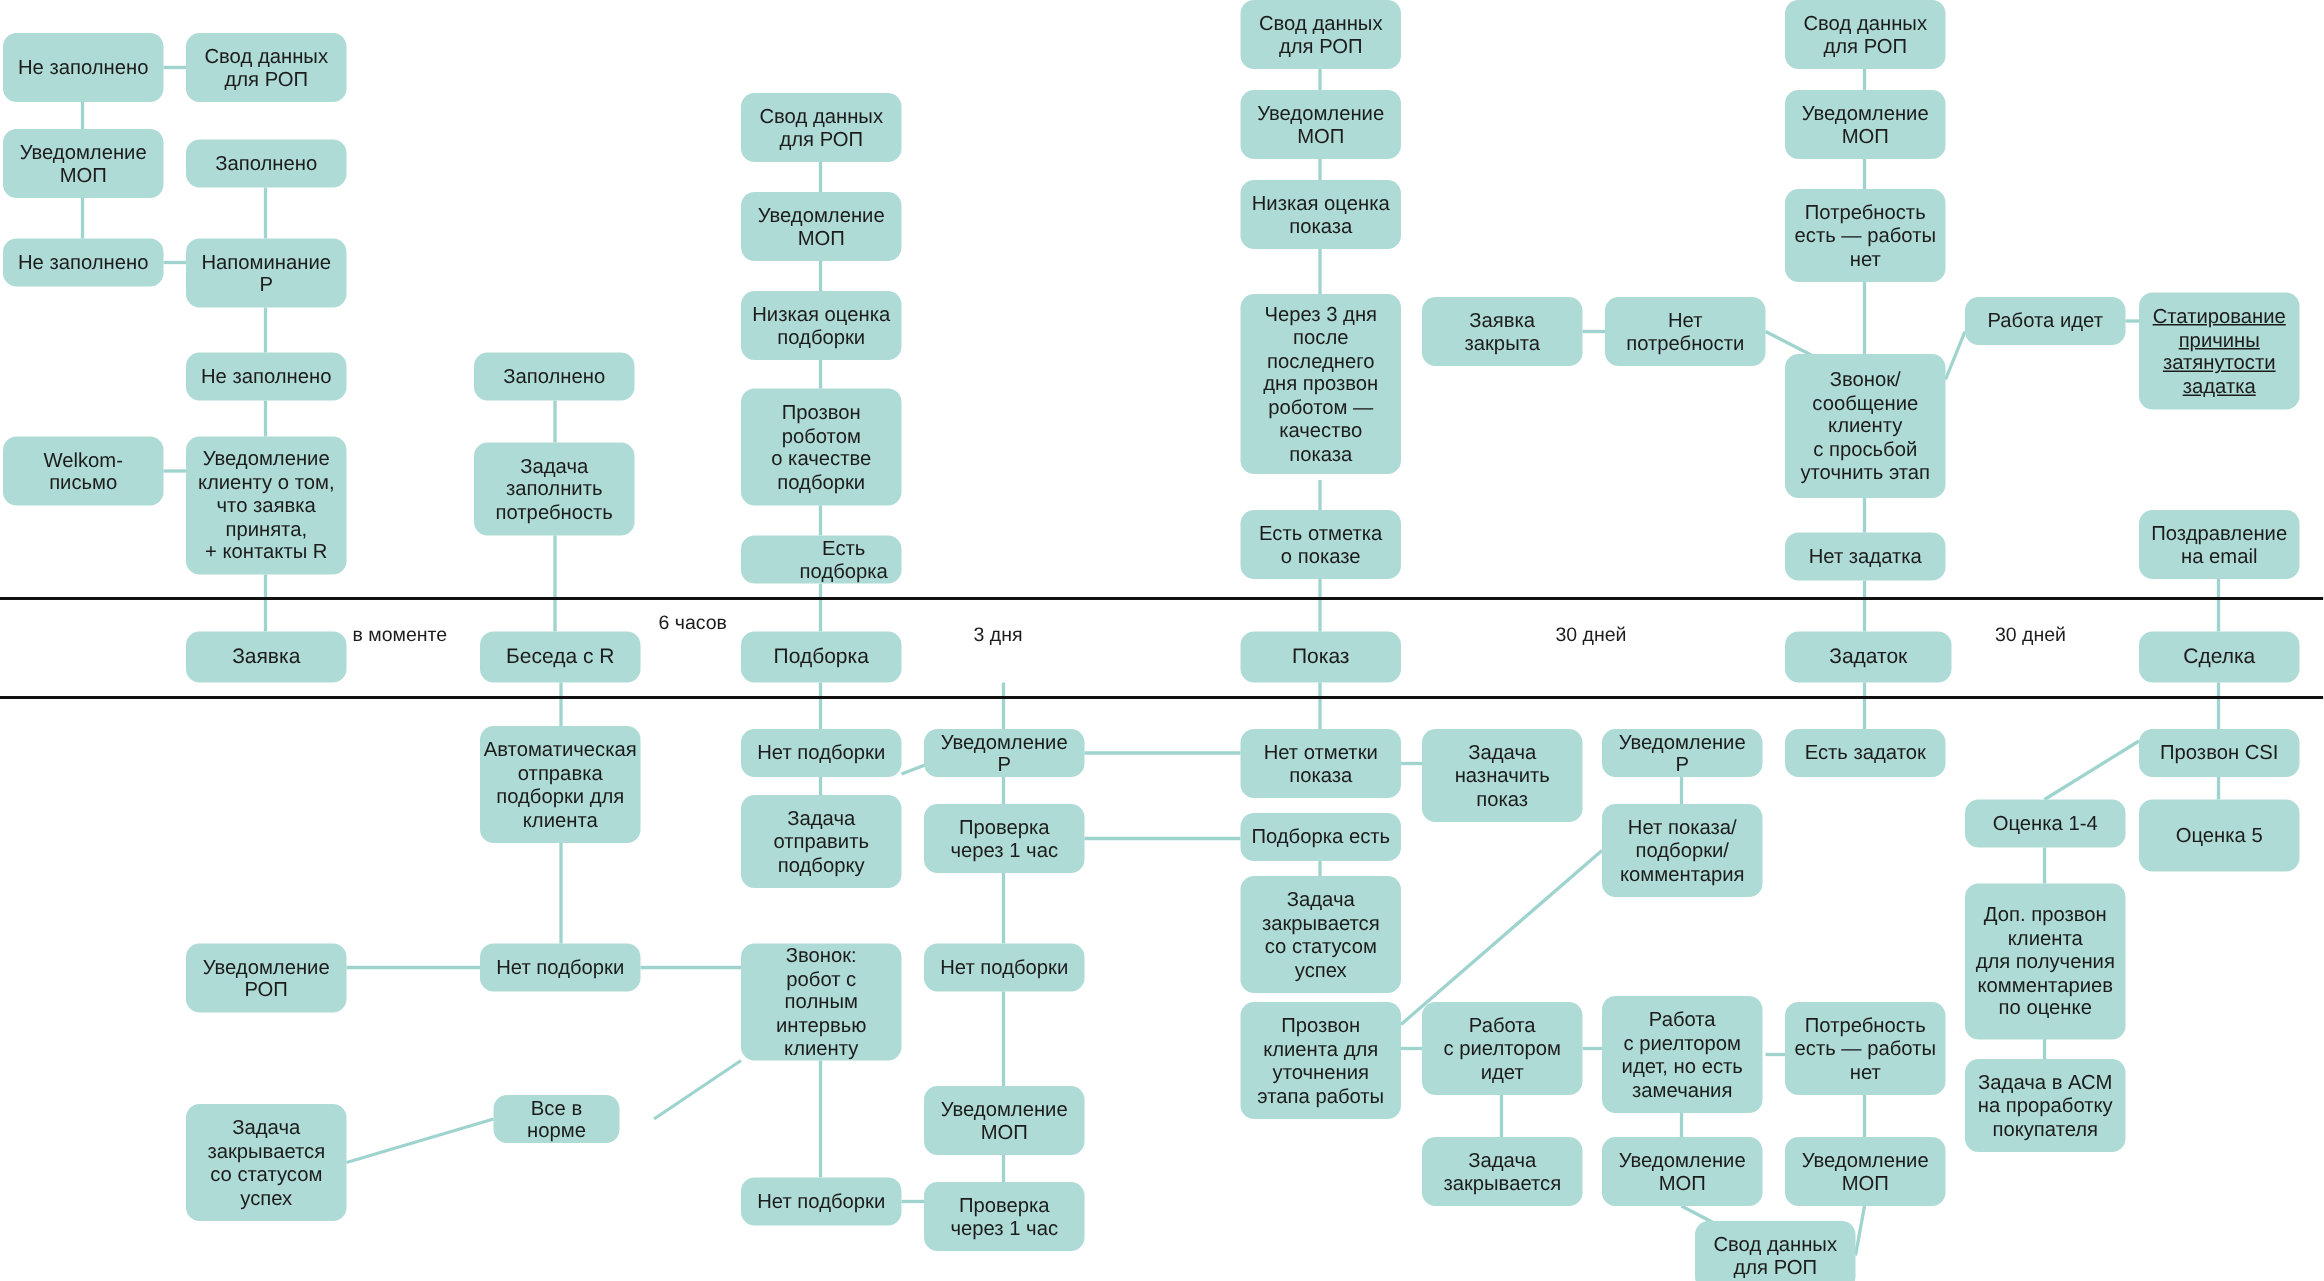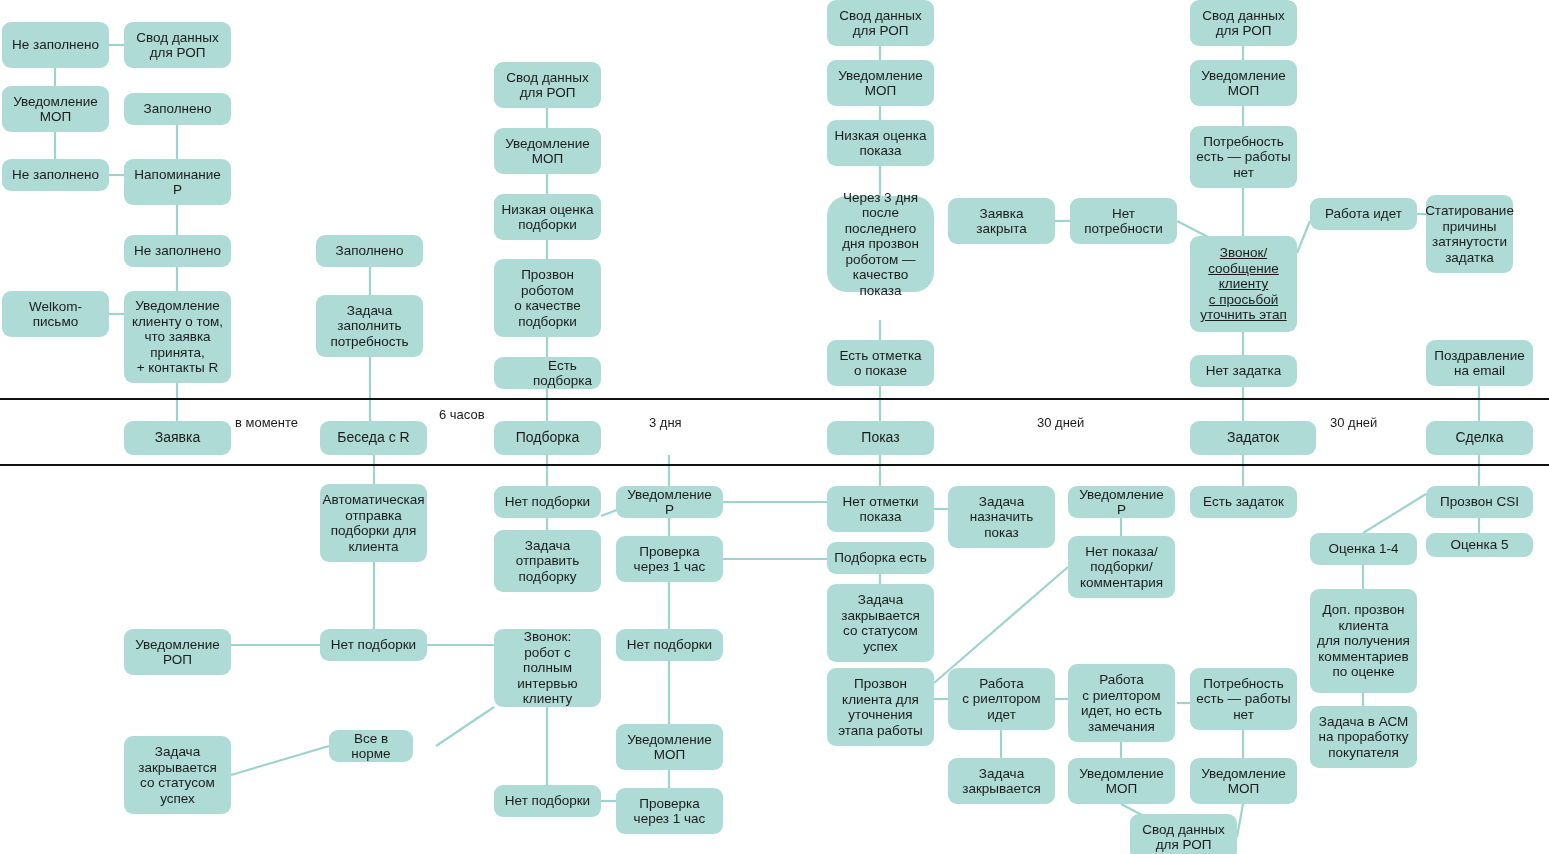--- a/index.html
+++ b/index.html
@@ -168,48 +168,48 @@
 роботом
 о качестве
 подборки</span></div>
     <div class="node" style="left: 494px; top: 357px; width: 107px; height: 32px; padding-left: 36px;"><span>Есть подборка</span></div>
     <div class="node" style="left: 827px; top: 0px; width: 107px; height: 46px;"><span>Свод данных
 для РОП</span></div>
     <div class="node" style="left: 827px; top: 60px; width: 107px; height: 46px;"><span>Уведомление
 МОП</span></div>
     <div class="node" style="left: 827px; top: 120px; width: 107px; height: 46px;"><span>Низкая оценка
 показа</span></div>
-    <div class="node" style="left: 827px; top: 196px; width: 107px; height: 96px; border-radius: 20px;"><span>Через 3 дня
+    <div class="node" style="left: 827px; top: 196px; width: 107px; height: 120px;"><span>Через 3 дня
 после
 последнего
 дня прозвон
 роботом —
 качество
 показа</span></div>
     <div class="node" style="left: 827px; top: 340px; width: 107px; height: 46px;"><span>Есть отметка
 о показе</span></div>
     <div class="node" style="left: 948px; top: 198px; width: 107px; height: 46px;"><span>Заявка
 закрыта</span></div>
     <div class="node" style="left: 1070px; top: 198px; width: 107px; height: 46px;"><span>Нет
 потребности</span></div>
     <div class="node" style="left: 1190px; top: 0px; width: 107px; height: 46px;"><span>Свод данных
 для РОП</span></div>
     <div class="node" style="left: 1190px; top: 60px; width: 107px; height: 46px;"><span>Уведомление
 МОП</span></div>
     <div class="node" style="left: 1190px; top: 126px; width: 107px; height: 62px;"><span>Потребность
 есть — работы
 нет</span></div>
-    <div class="node" style="left: 1190px; top: 236px; width: 107px; height: 96px; text-decoration: underline;"><span>Звонок/
+    <div class="node" style="left: 1190px; top: 236px; width: 107px; height: 96px;"><span>Звонок/
 сообщение
 клиенту
 с просьбой
 уточнить этап</span></div>
     <div class="node" style="left: 1190px; top: 355px; width: 107px; height: 32px;"><span>Нет задатка</span></div>
     <div class="node" style="left: 1310px; top: 198px; width: 107px; height: 32px;"><span>Работа идет</span></div>
-    <div class="node" style="left: 1426px; top: 195px; width: 87px; height: 78px;"><span>Статирование
+    <div class="node" style="left: 1426px; top: 195px; width: 107px; height: 78px; text-decoration: underline;"><span>Статирование
 причины
 затянутости
 задатка</span></div>
     <div class="node" style="left: 1426px; top: 340px; width: 107px; height: 46px;"><span>Поздравление
 на email</span></div>
     <div class="node" style="left: 320px; top: 484px; width: 107px; height: 78px;"><span>Автоматическая
 отправка
 подборки для
 клиента</span></div>
     <div class="node" style="left: 494px; top: 486px; width: 107px; height: 32px;"><span>Нет подборки</span></div>
@@ -269,33 +269,33 @@
 закрывается</span></div>
     <div class="node" style="left: 1068px; top: 758px; width: 107px; height: 46px;"><span>Уведомление
 МОП</span></div>
     <div class="node" style="left: 1190px; top: 758px; width: 107px; height: 46px;"><span>Уведомление
 МОП</span></div>
     <div class="node" style="left: 1130px; top: 814px; width: 107px; height: 46px;"><span>Свод данных
 для РОП</span></div>
     <div class="node" style="left: 1190px; top: 486px; width: 107px; height: 32px;"><span>Есть задаток</span></div>
     <div class="node" style="left: 1426px; top: 486px; width: 107px; height: 32px;"><span>Прозвон CSI</span></div>
     <div class="node" style="left: 1310px; top: 533px; width: 107px; height: 32px; text-align: right;"><span>Оценка 1-4</span></div>
-    <div class="node" style="left: 1426px; top: 533px; width: 107px; height: 24px; justify-content: center;"><span>Оценка 5</span></div>
+    <div class="node" style="left: 1426px; top: 533px; width: 107px; height: 48px; justify-content: center;"><span>Оценка 5</span></div>
     <div class="node" style="left: 1310px; top: 589px; width: 107px; height: 104px;"><span>Доп. прозвон
 клиента
 для получения
 комментариев
 по оценке</span></div>
     <div class="node" style="left: 1310px; top: 706px; width: 107px; height: 62px;"><span>Задача в АСМ
 на проработку
 покупателя</span></div>
     <div class="node stage" style="left: 124px; top: 421px; width: 107px; height: 34px;"><span>Заявка</span></div>
     <div class="node stage" style="left: 320px; top: 421px; width: 107px; height: 34px;"><span>Беседа с R</span></div>
     <div class="node stage" style="left: 494px; top: 421px; width: 107px; height: 34px;"><span>Подборка</span></div>
     <div class="node stage" style="left: 827px; top: 421px; width: 107px; height: 34px;"><span>Показ</span></div>
-    <div class="node stage" style="left: 1190px; top: 421px; width: 126px; height: 34px;"><span>Задаток</span></div>
+    <div class="node stage" style="left: 1190px; top: 421px; width: 111px; height: 34px;"><span>Задаток</span></div>
     <div class="node stage" style="left: 1426px; top: 421px; width: 107px; height: 34px;"><span>Сделка</span></div>
     <div class="edgelabel" style="left: 235px; top: 416px;">в моменте</div>
     <div class="edgelabel" style="left: 439px; top: 408px;">6 часов</div>
     <div class="edgelabel" style="left: 649px; top: 416px;">3 дня</div>
     <div class="edgelabel" style="left: 1037px; top: 416px;">30 дней</div>
     <div class="edgelabel" style="left: 1330px; top: 416px;">30 дней</div>
   </div>
 
 </body></html>

